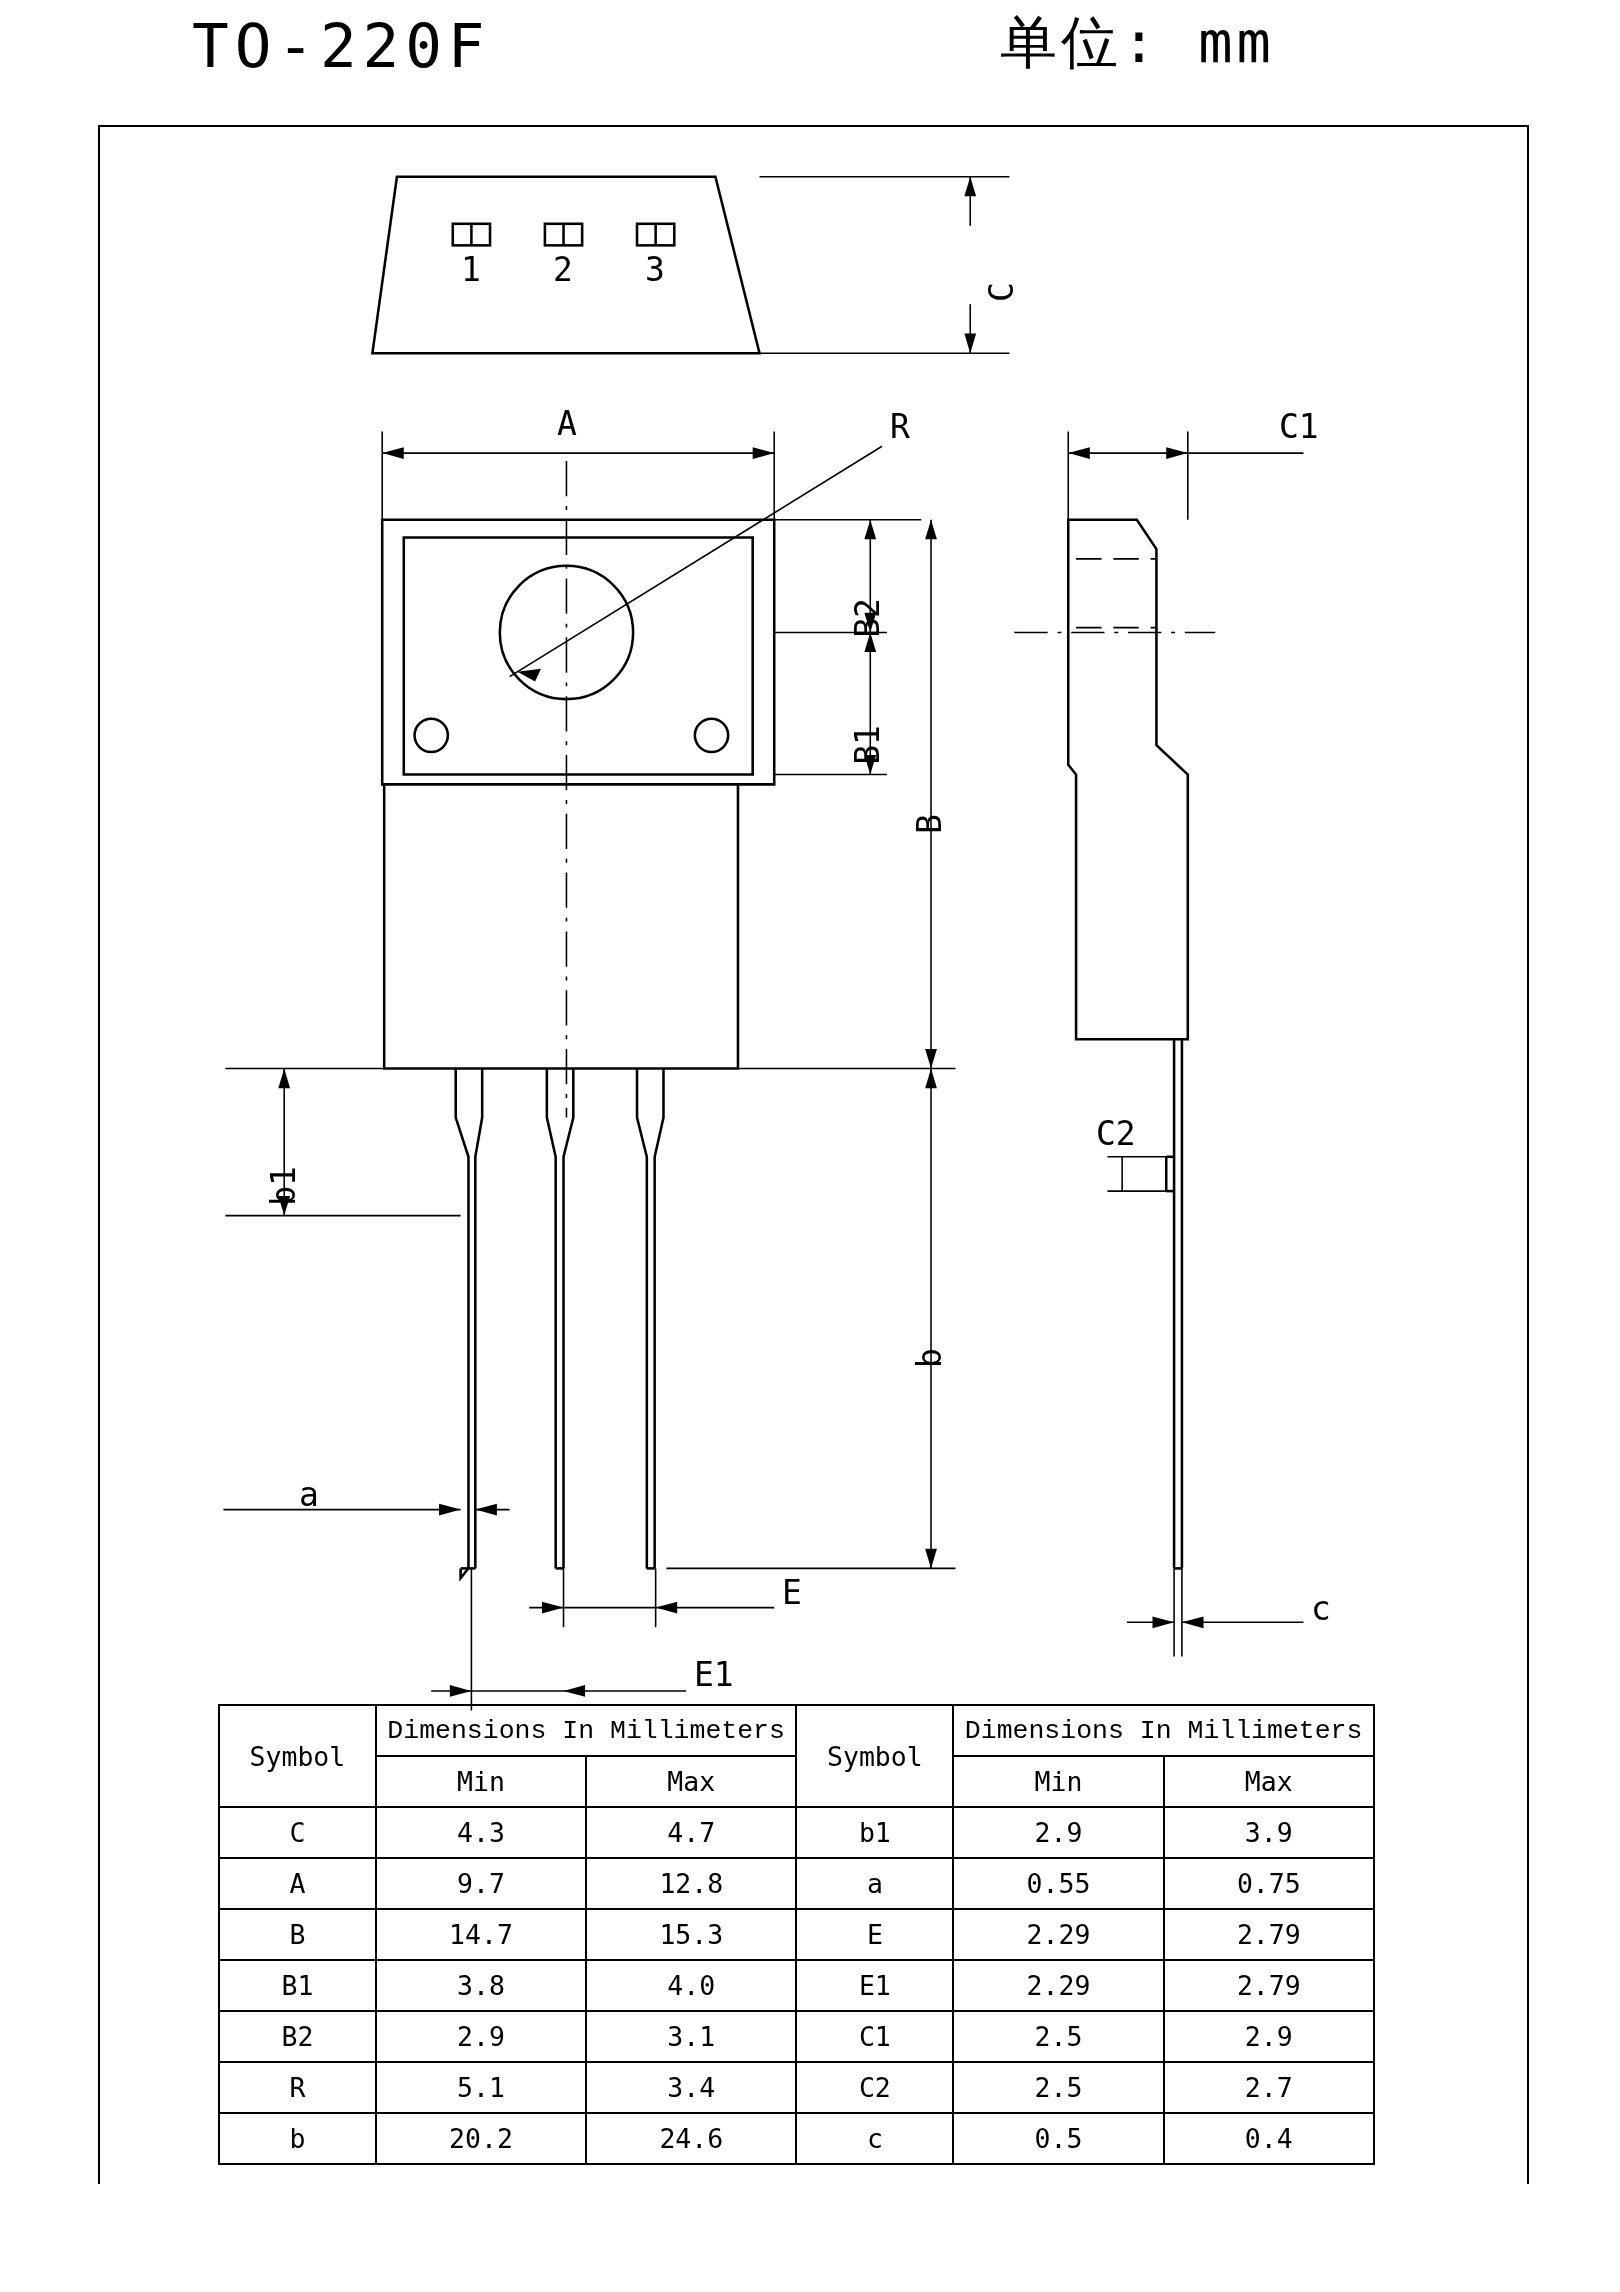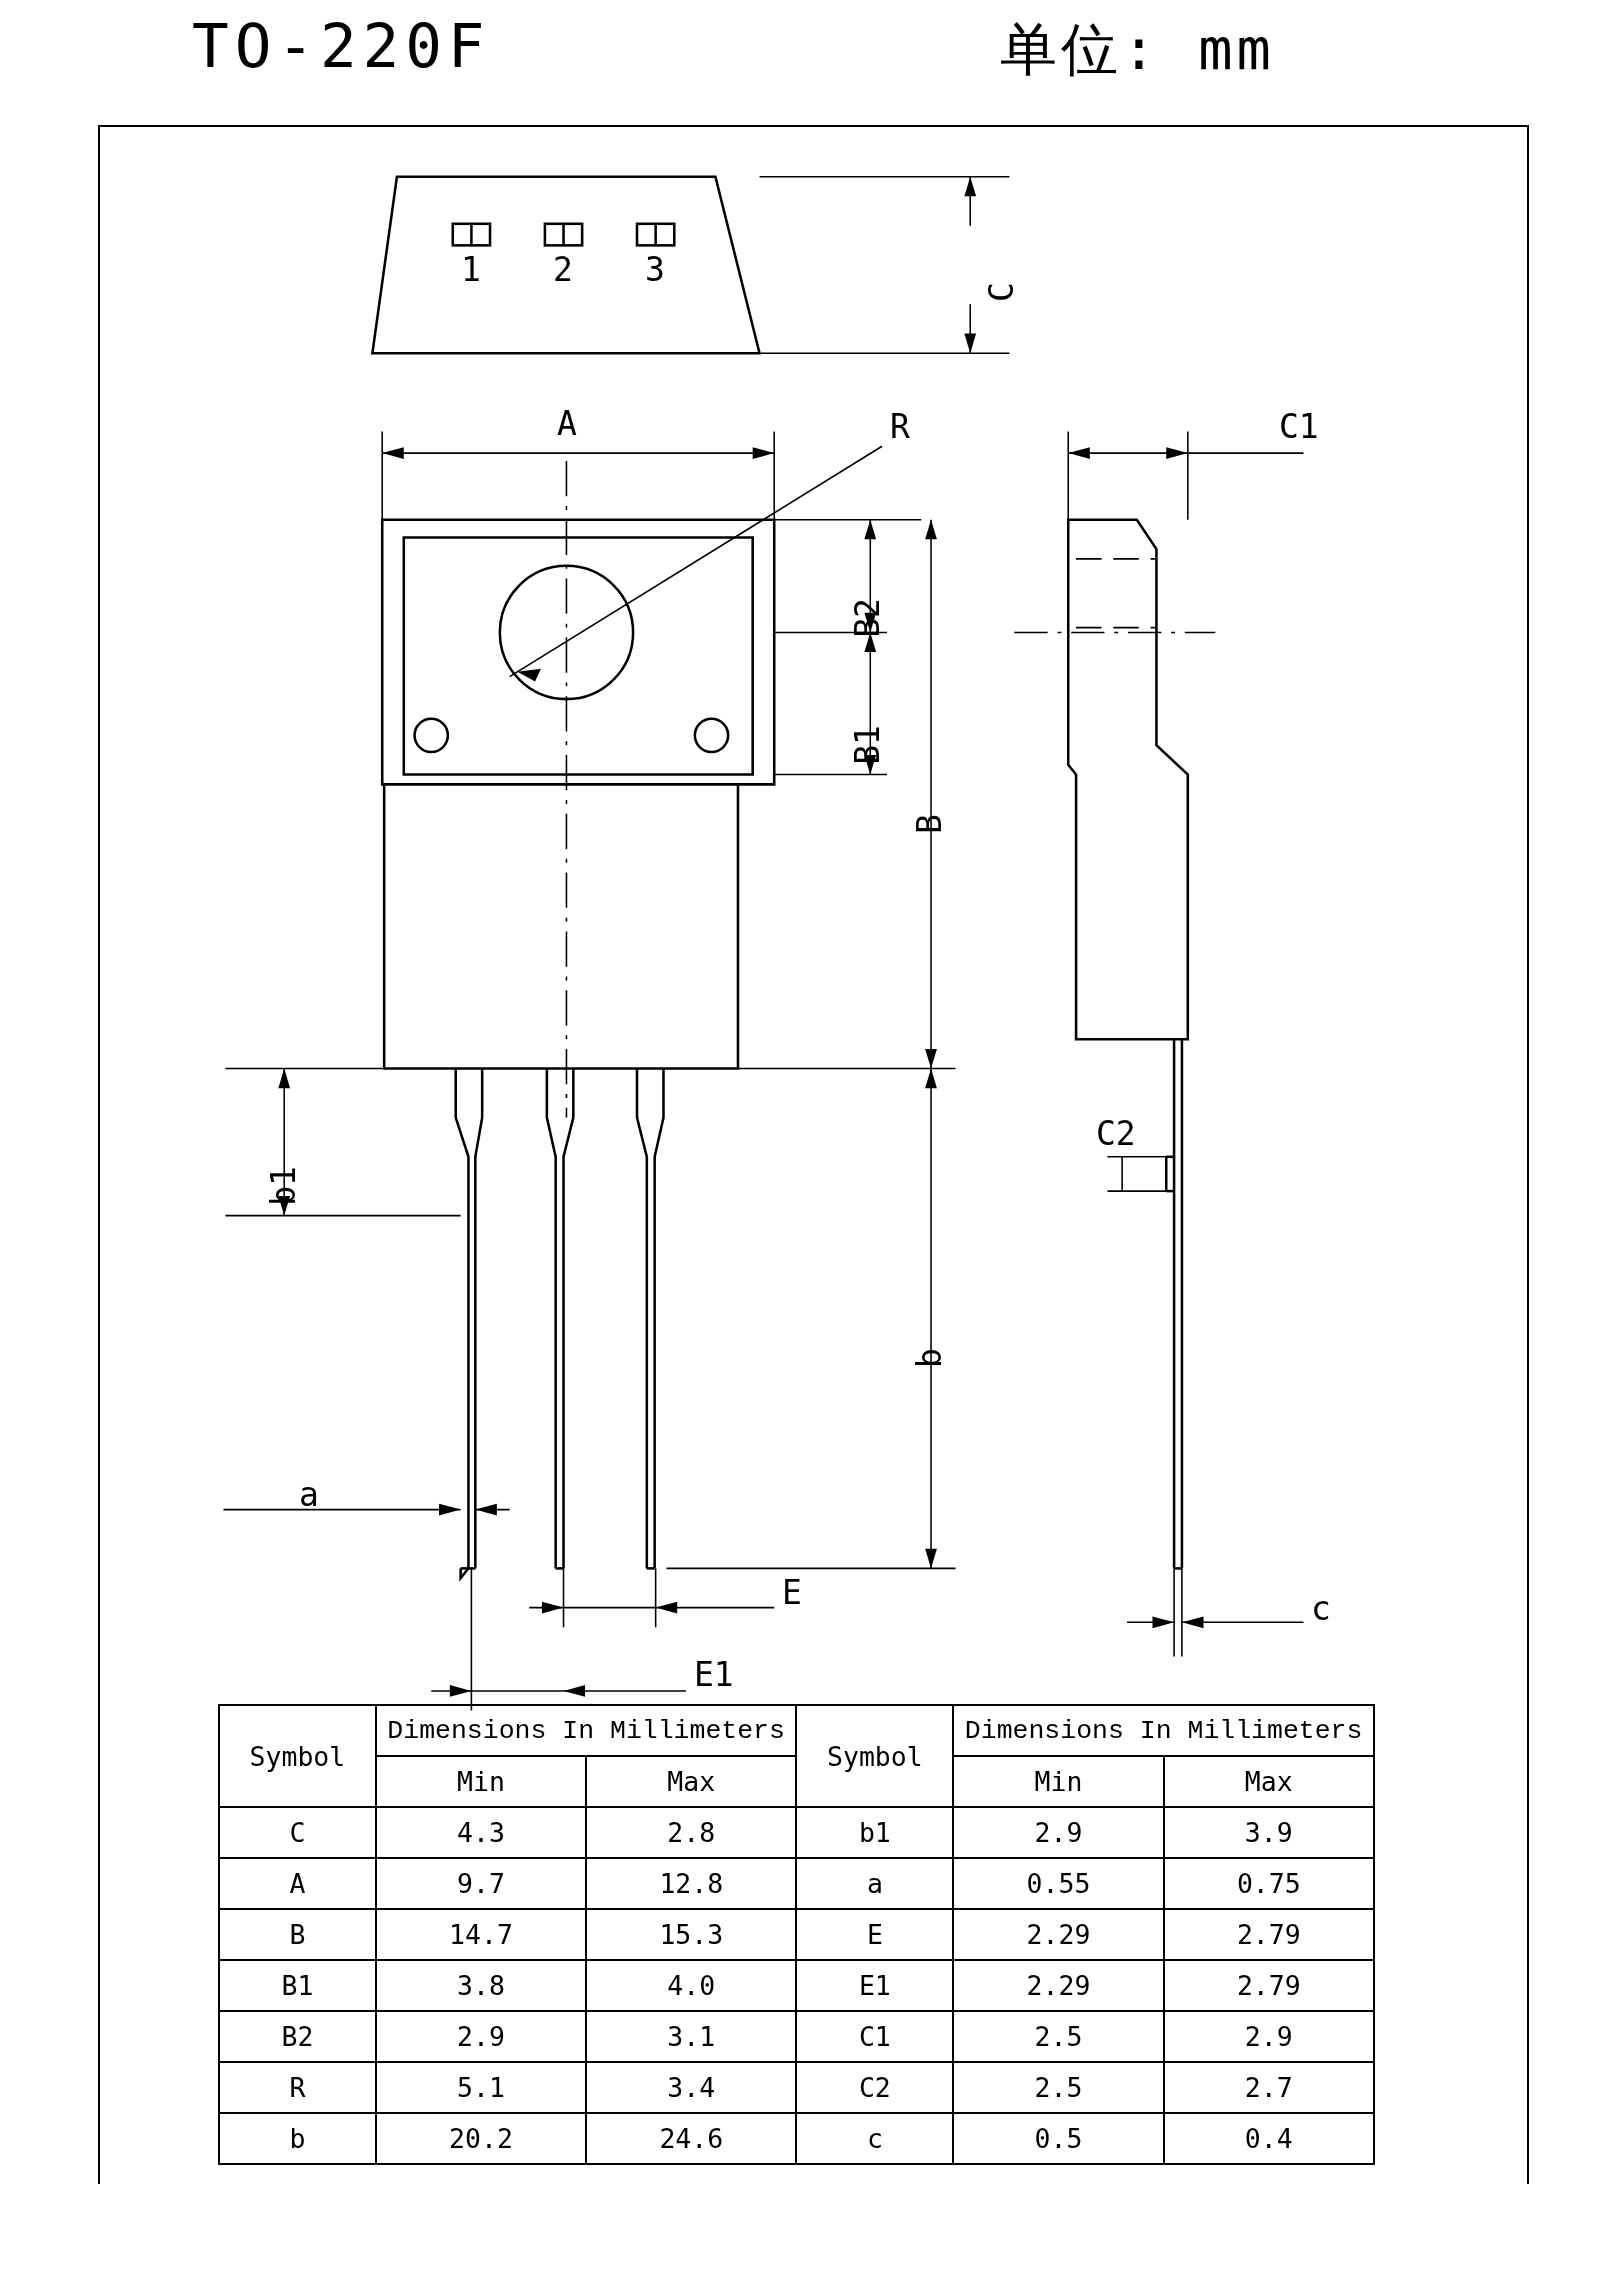--- a/index.html
+++ b/index.html
@@ -1,21 +1,21 @@
 <!DOCTYPE html>
 <html><head>
 <meta charset="utf-8">
 <style>
   html,body{margin:0;padding:0;background:#ffffff;}
   body{width:1620px;height:2293px;font-family:"DejaVu Sans",sans-serif;color:#000;}
   #root{position:relative;width:1620px;height:2184px;overflow:hidden;}
 
   .ttl{position:absolute;font-family:"DejaVu Sans Mono",monospace;letter-spacing:5.9px;}
   #title-to220f{left:192px;top:9.8px;font-size:61px;}
-  #title-unit{left:1000px;top:12px;font-size:57px;letter-spacing:3.9px;}
+  #title-unit{left:1000px;top:5px;font-size:57px;letter-spacing:3.9px;}
 
   #frame{position:absolute;left:98px;top:125px;width:1431px;height:2125px;border:2.9px solid #000;box-sizing:border-box;}
 
   .lbl{position:absolute;font-family:"DejaVu Sans Mono",monospace;font-size:33px;line-height:33px;white-space:nowrap;}
   .lbl.v{transform-origin:left top;}
 
   svg#draw{position:absolute;left:0;top:0;width:1620px;height:2293px;}
 
   
   #dim-table{position:absolute;left:218px;top:1704px;width:1157px;border-collapse:collapse;
@@ -235,21 +235,21 @@
         </tr>
         <tr>
           <th>Min</th>
           <th>Max</th>
           <th>Min</th>
           <th>Max</th>
         </tr>
         <tr>
           <td>C</td>
           <td>4.3</td>
-          <td>2.8</td>
+          <td>4.7</td>
           <td>b1</td>
           <td>2.9</td>
           <td>3.9</td>
         </tr>
         <tr>
           <td>A</td>
           <td>9.7</td>
           <td>12.8</td>
           <td>a</td>
           <td>0.55</td>

